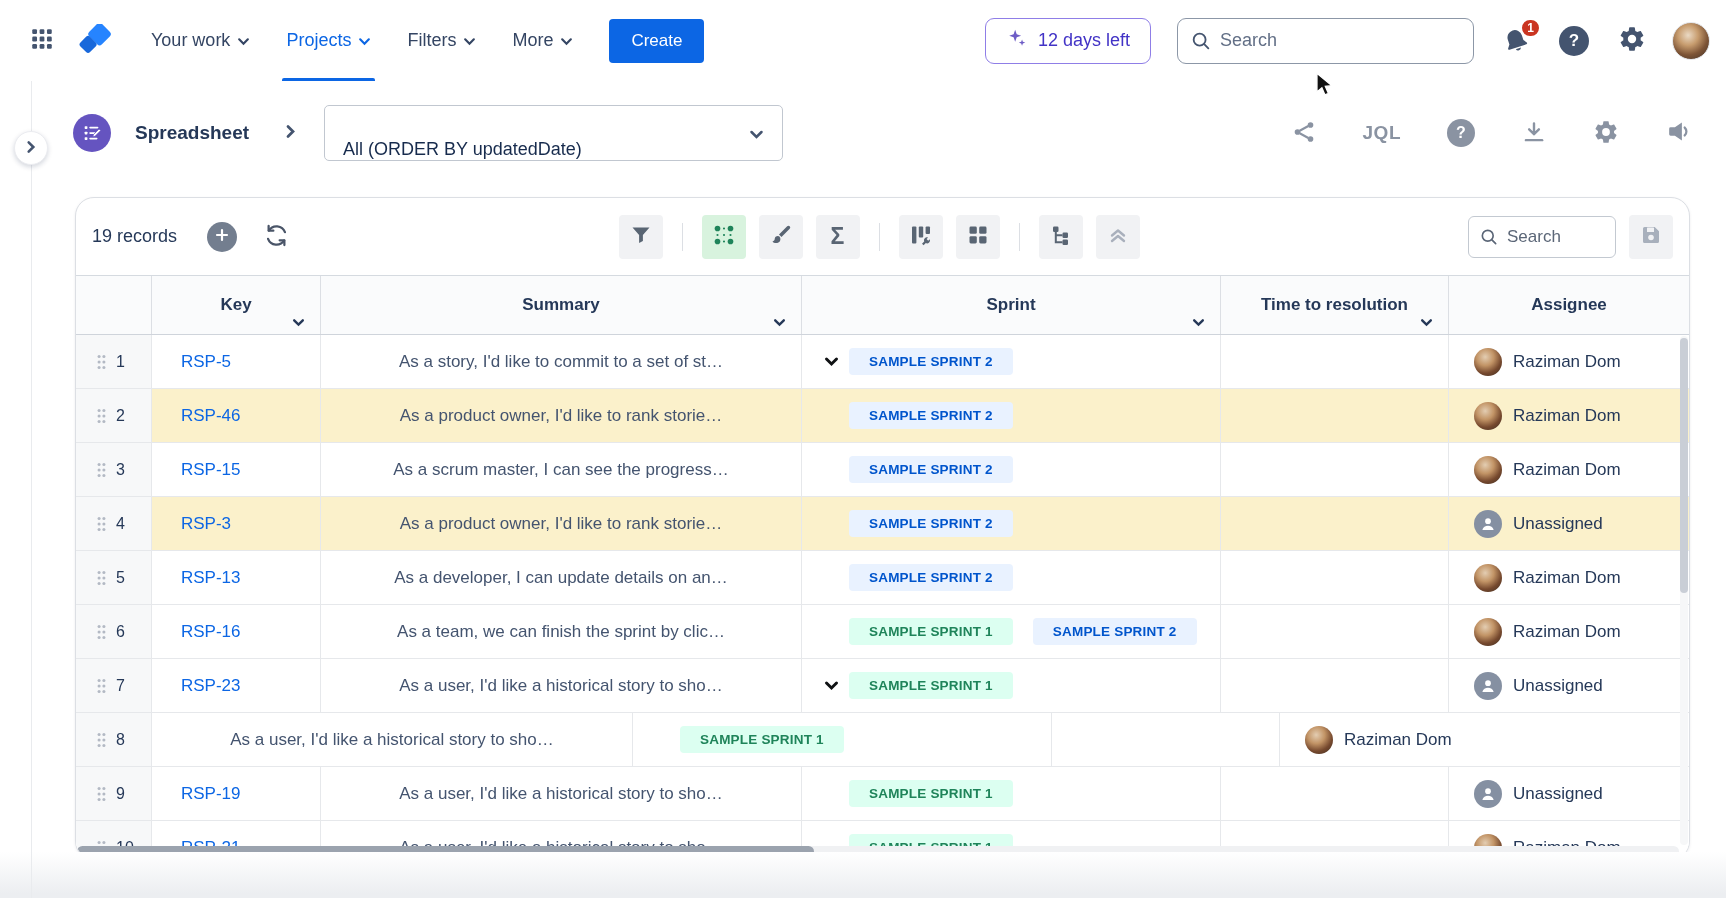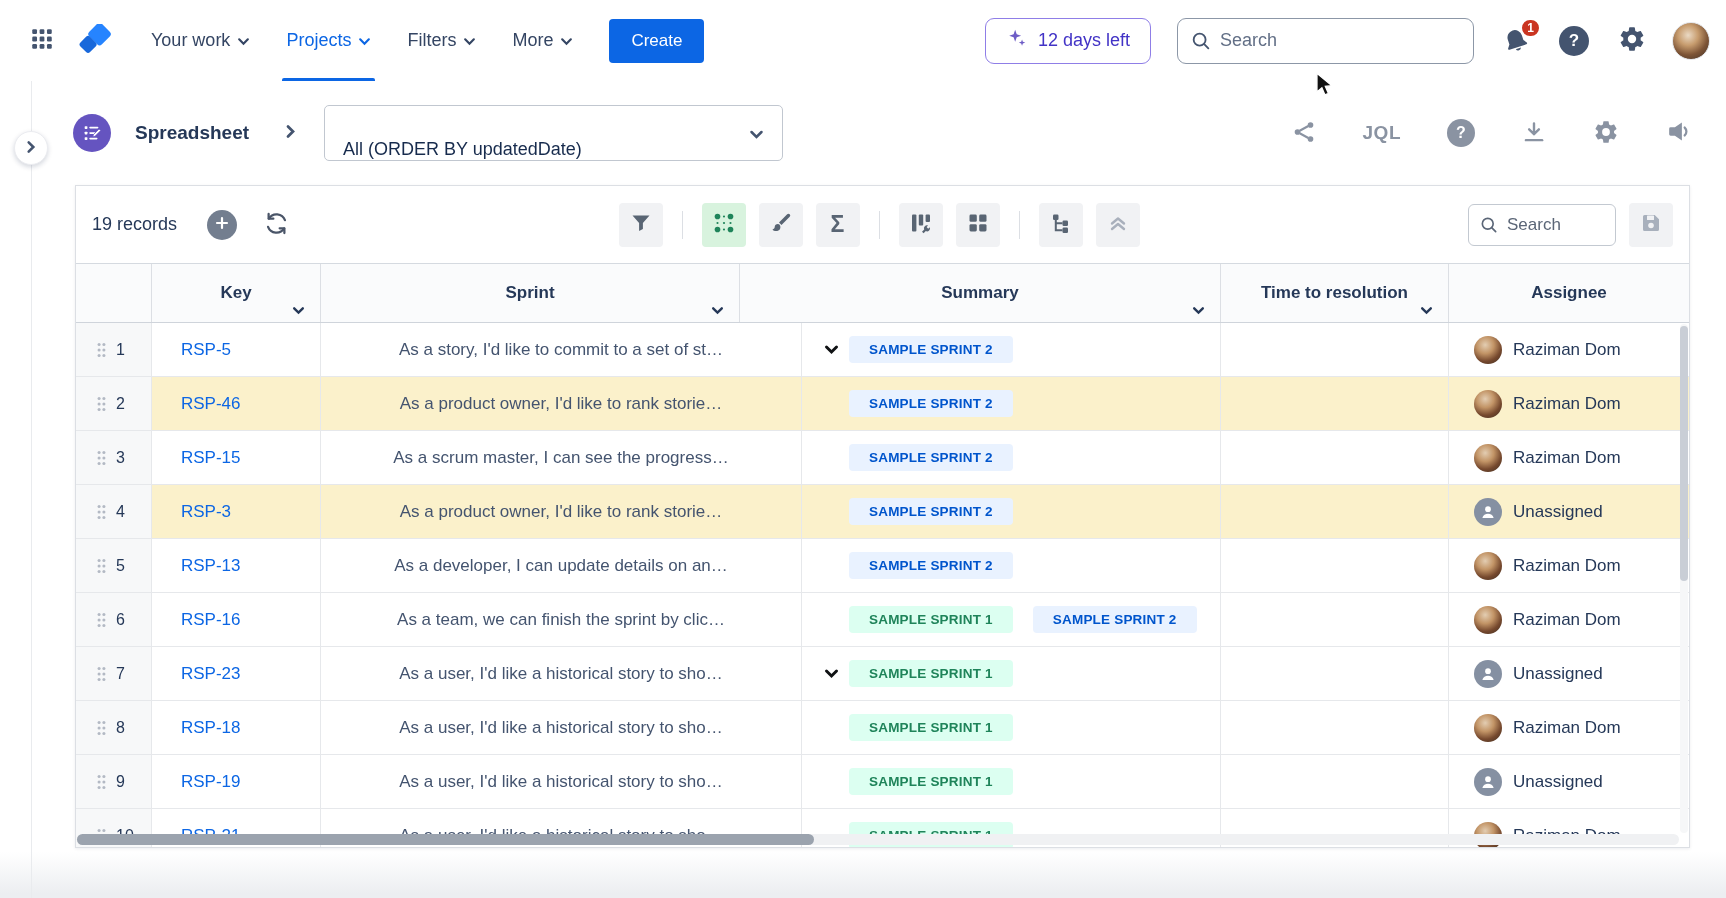--- a/index.html
+++ b/index.html
@@ -46,22 +46,22 @@
   .view-select { position:relative; width:459px; height:56px; border:1px solid #C1C7D0; border-radius:5px; background:#fff;
     display:flex; align-items:flex-end; padding:0 44px 0 18px; font-size:18px; color:#172B4D; cursor:pointer; }
   .view-select svg { position:absolute; right:18px; top:21px; }
   .sub-icons { margin-left:auto; margin-right:34px; display:flex; align-items:center; gap:46px; }
   .sub-icons .iconbtn { color:#8A93A2; }
   .jql-label { font-size:19px; font-weight:700; color:#8A93A2; letter-spacing:.5px; cursor:pointer; }
   .help-circle-gray { width:28px; height:28px; border-radius:50%; background:#8A93A2; color:#fff; font-size:16px; font-weight:700;
     display:flex; align-items:center; justify-content:center; cursor:pointer; }
 
   
-  .panel { position:absolute; left:75px; top:185px; width:1615px; height:663px; background:#fff;
-    border:1px solid #DCDFE4; border-radius:0; box-shadow:0 1px 3px rgba(9,30,66,.08); overflow:hidden; }
+  .panel { position:absolute; left:75px; top:197px; width:1615px; height:663px; background:#fff;
+    border:1px solid #DCDFE4; border-radius:19px; box-shadow:0 1px 3px rgba(9,30,66,.08); overflow:hidden; }
   .ptoolbar { height:78px; display:flex; align-items:center; padding:0 16px; border-bottom:1px solid #D5DAE0; }
   .records { font-size:18px; color:#253858; margin-right:30px; }
   .plus-btn { width:30px; height:30px; border-radius:50%; background:#737E8F; color:#fff; border:none; cursor:pointer;
     display:flex; align-items:center; justify-content:center; margin-right:26px; }
   .refresh-btn { color:#4A5568; }
   .tb-group { display:flex; align-items:center; gap:13px; margin:0 auto; }
   .tbtn { width:44px; height:44px; border:none; border-radius:4px; background:#F1F2F4; color:#596573; cursor:pointer;
     display:flex; align-items:center; justify-content:center; }
   .tbtn.active { background:#D8F3DE; color:#1F845A; }
   .tbtn.disabled { color:#A9B0BC; cursor:default; }
@@ -406,32 +406,32 @@
   </div>
 
   <div class="thead">
     <div class="th c-num"></div>
     <div class="th c-key">
       <span>Key</span>
       <svg class="sort-chev" width="13" height="13" viewBox="0 0 12 12" fill="none" stroke="#253858" stroke-width="2.2" stroke-linecap="round">
           <path d="M2 4l4 4 4-4"></path>
         </svg>
     </div>
+    <div class="th c-sum">
+      <span>Summary</span>
+      <svg class="sort-chev" width="13" height="13" viewBox="0 0 12 12" fill="none" stroke="#253858" stroke-width="2.2" stroke-linecap="round">
+          <path d="M2 4l4 4 4-4"></path>
+        </svg>
+    </div>
     <div class="th c-spr">
       <span>Sprint</span>
       <svg class="sort-chev" width="13" height="13" viewBox="0 0 12 12" fill="none" stroke="#253858" stroke-width="2.2" stroke-linecap="round">
           <path d="M2 4l4 4 4-4"></path>
         </svg>
     </div>
-    <div class="th c-sum">
-      <span>Summary</span>
-      <svg class="sort-chev" width="13" height="13" viewBox="0 0 12 12" fill="none" stroke="#253858" stroke-width="2.2" stroke-linecap="round">
-          <path d="M2 4l4 4 4-4"></path>
-        </svg>
-    </div>
     <div class="th c-ttr">
       <span>Time to resolution</span>
       <svg class="sort-chev" width="13" height="13" viewBox="0 0 12 12" fill="none" stroke="#253858" stroke-width="2.2" stroke-linecap="round">
           <path d="M2 4l4 4 4-4"></path>
         </svg>
     </div>
     <div class="th c-asg">
       <span>Assignee</span>
     </div>
   </div>
@@ -721,23 +721,20 @@
               <circle cx="2.8" cy="2" r="1.4"></circle>
               <circle cx="7.2" cy="2" r="1.4"></circle>
               <circle cx="2.8" cy="7" r="1.4"></circle>
               <circle cx="7.2" cy="7" r="1.4"></circle>
               <circle cx="2.8" cy="12" r="1.4"></circle>
               <circle cx="7.2" cy="12" r="1.4"></circle>
             </svg>
       </span>
       <span class="num">8</span>
     </div>
-    <div class="cell cell-key c-key">
-      <a href="#">RSP-18</a>
-    </div>
     <div class="cell cell-sum c-sum">
       <span>As a user, I'd like a historical story to sho…</span>
     </div>
     <div class="cell cell-spr c-spr">
       <span class="expander" style="visibility: hidden;">
         <svg width="15" height="15" viewBox="0 0 12 12" fill="none" stroke="#101214" stroke-width="2.4" stroke-linecap="round">
               <path d="M2 4l4 4 4-4"></path>
             </svg>
       </span>
       <span class="tags">

